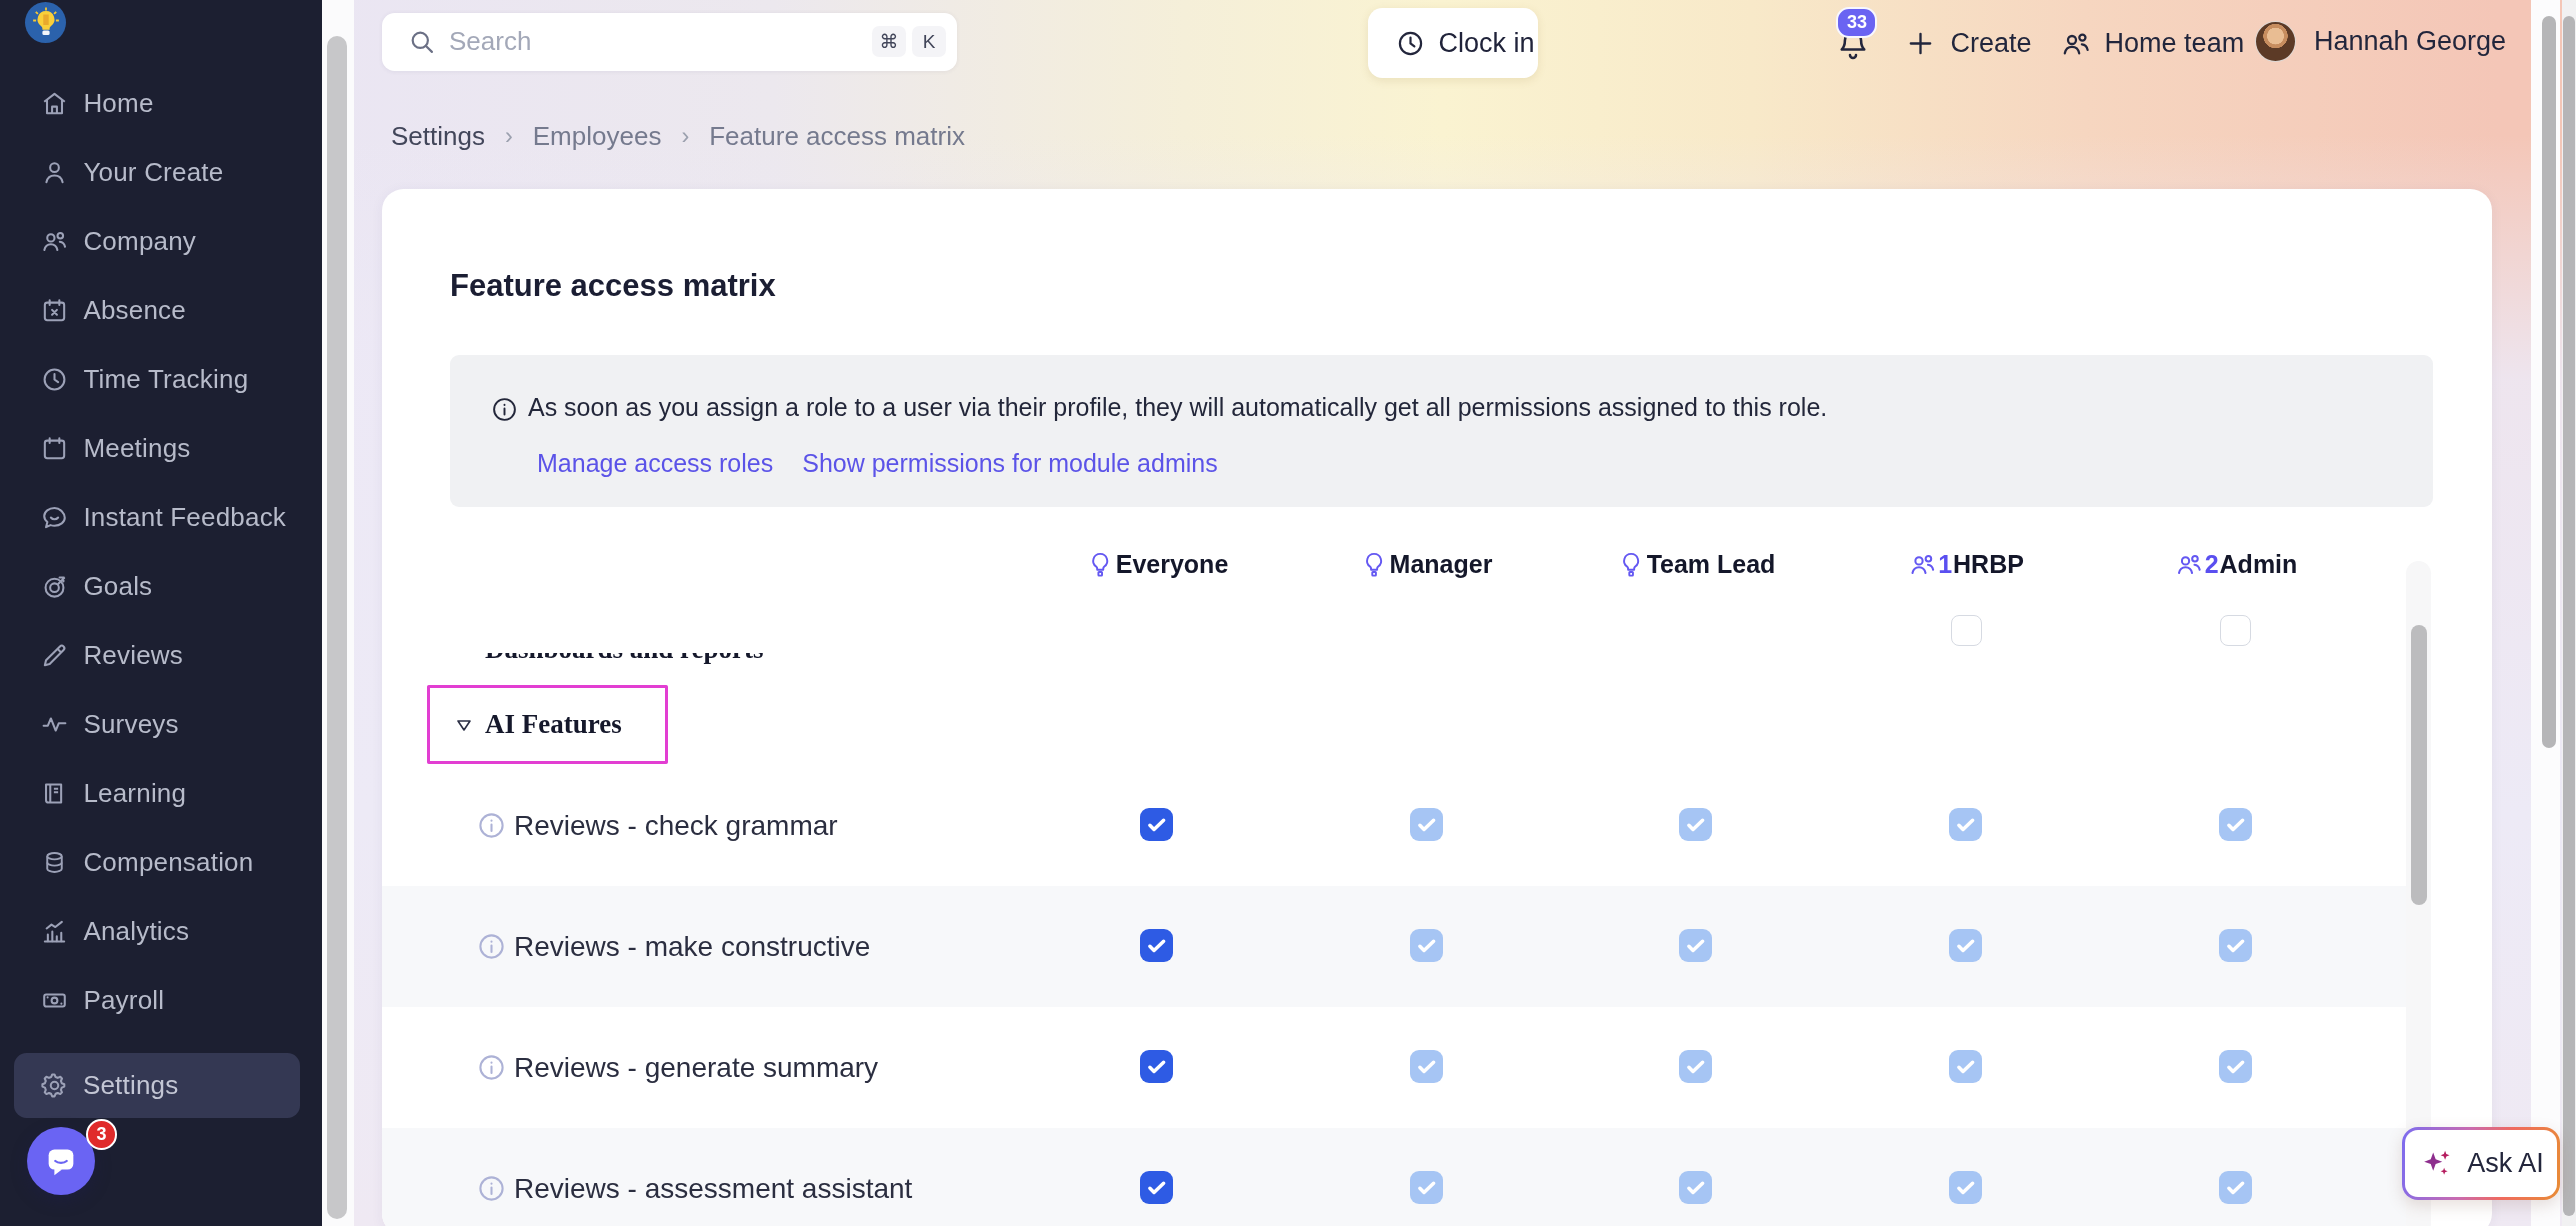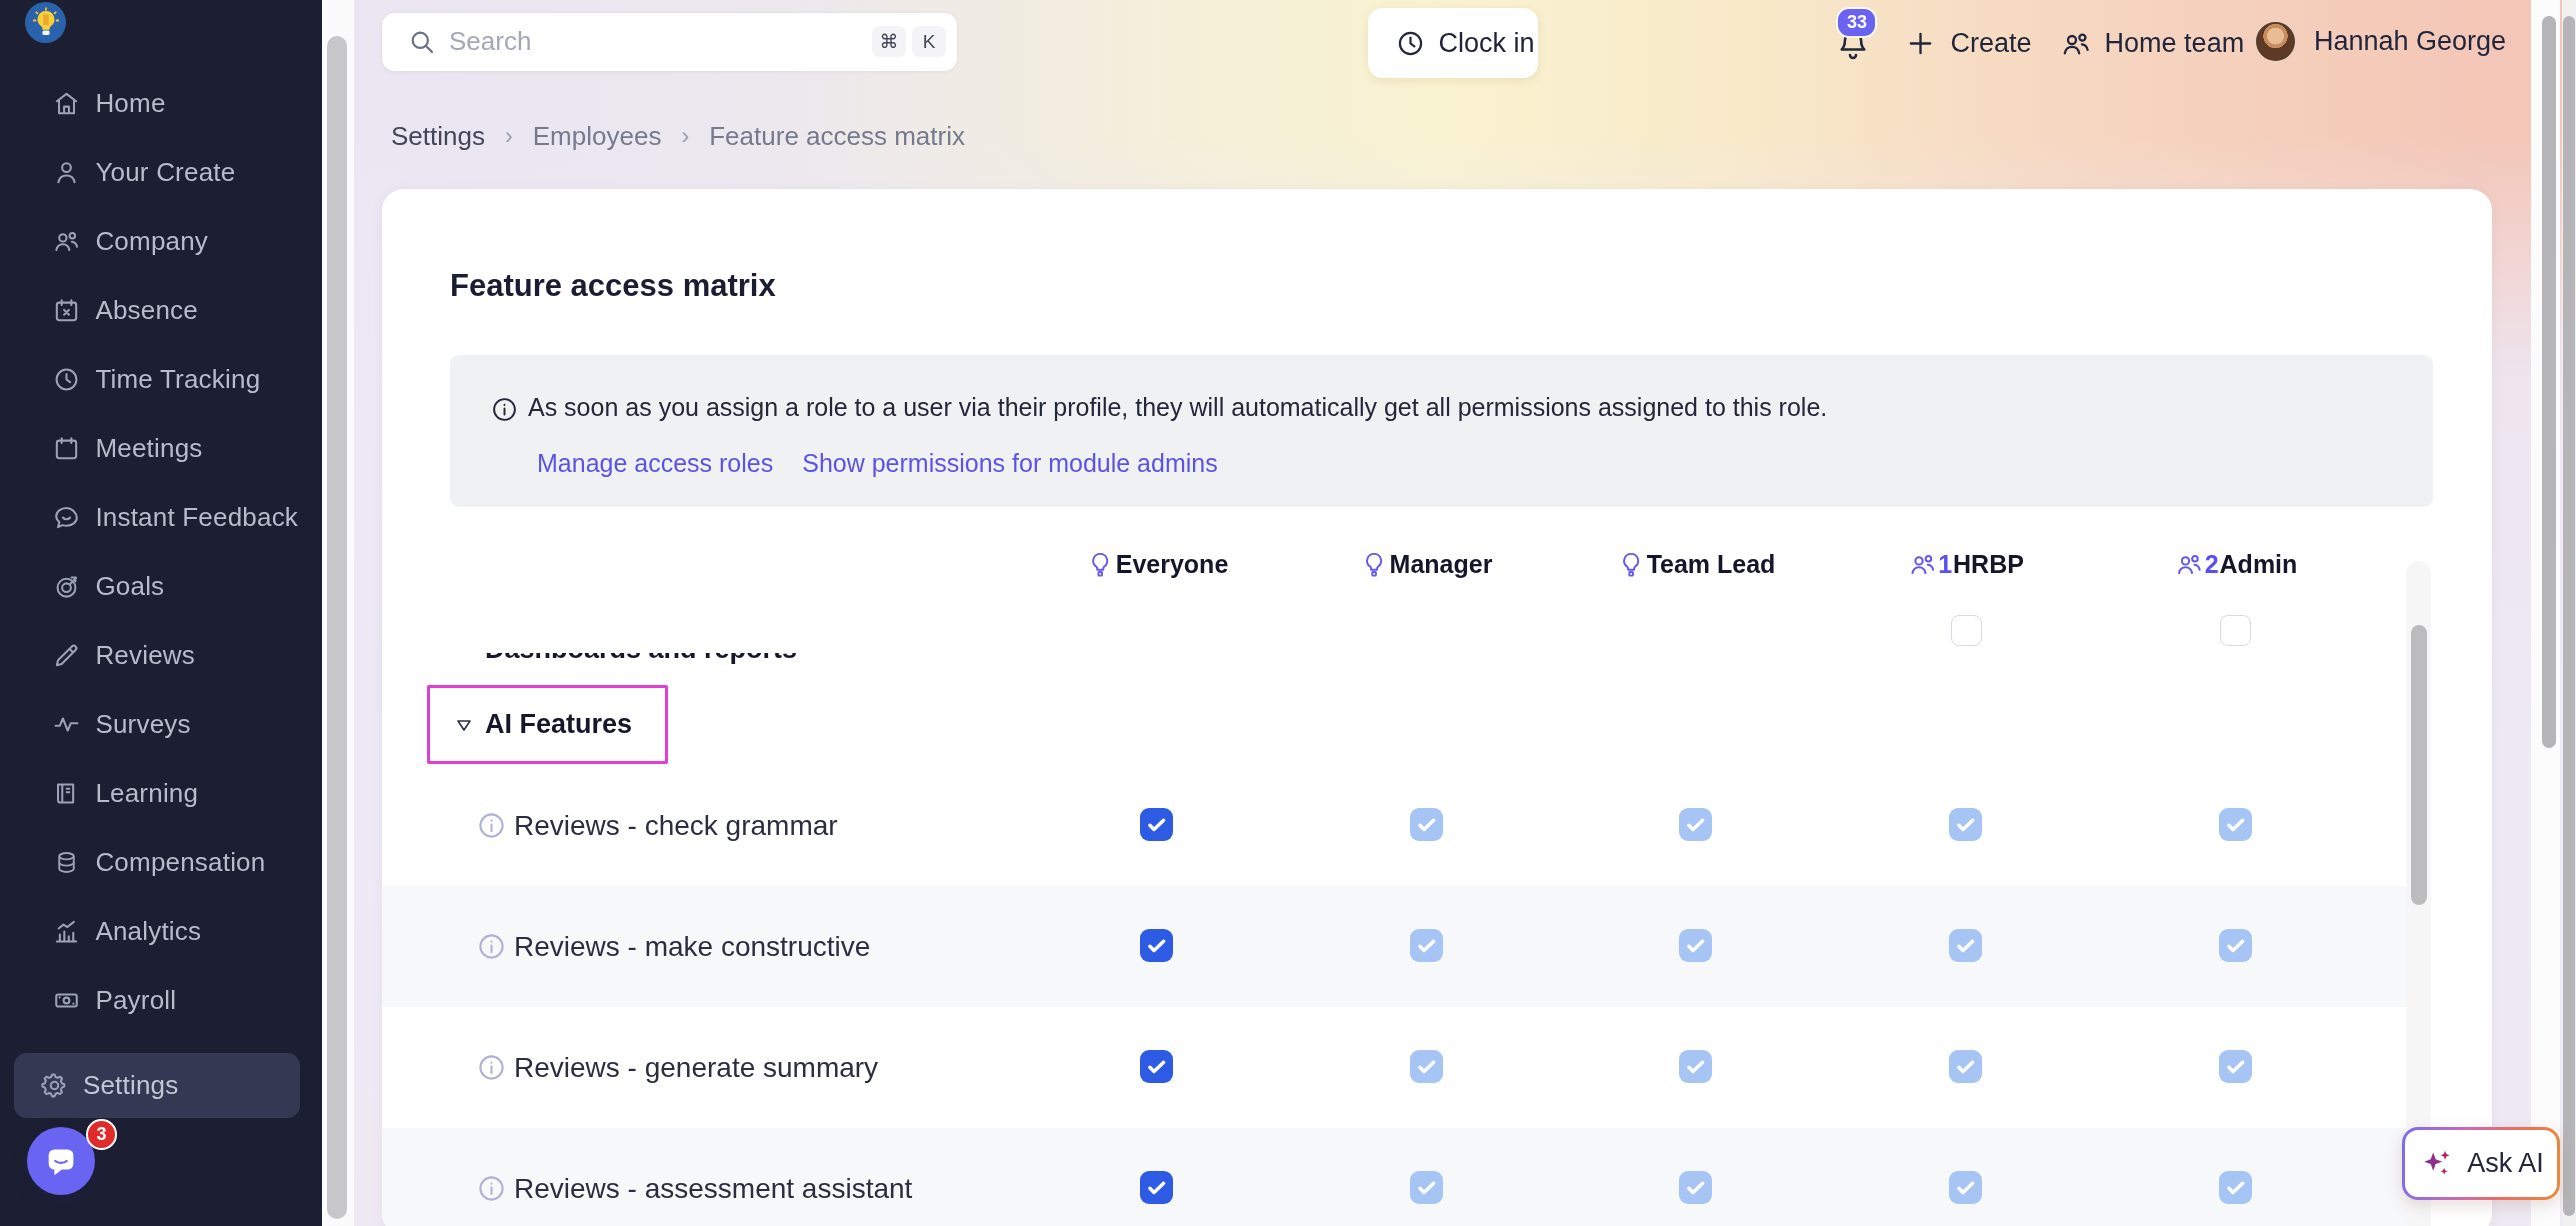--- a/index.html
+++ b/index.html
@@ -7,21 +7,21 @@
   body { font-family:"Liberation Sans","DejaVu Sans",sans-serif; }
   #app { position:relative; width:2576px; height:1227px; overflow:hidden;
     background:
       linear-gradient(180deg, rgba(238,235,247,0) 0px, rgba(238,235,247,0) 135px, rgba(237,233,246,.88) 379px, #edeaf6 812px, #efe9f3 1227px),
       linear-gradient(90deg, #e9e4f6 0%, #ece8ee 30%, #f5efd9 46%, #faf3d1 56%, #f8e9c9 68%, #f6d6c0 81%, #f4c6b7 97%);
   }
   
   #sidebar { position:absolute; left:0; top:0; width:322px; height:1227px; background:#1c1f31; z-index:5; }
   .logo { position:absolute; left:25px; top:1.8px; width:41px; height:41px; border-radius:50%; background:#2b62ac; display:flex; align-items:center; justify-content:center; overflow:hidden; }
   #side-nav { position:absolute; left:0; top:69px; width:322px; }
-  .nav-item { height:69px; display:flex; align-items:center; padding-left:52px; cursor:pointer; color:#b7bbca; }
+  .nav-item { height:69px; display:flex; align-items:center; padding-left:40px; cursor:pointer; color:#b7bbca; }
   .nav-ic { width:29px; height:29px; margin-right:14.4px; color:#9ca1b7; flex:0 0 29px; }
   .nav-ic svg { width:29px; height:29px; display:block; }
   .nav-label { font-size:26px; letter-spacing:0.2px; }
   .nav-settings { position:absolute; left:13.5px; top:1053px; width:286px; height:65px; border-radius:12.6px; background:#343853; display:flex; align-items:center; padding-left:26px; color:#c3c6d4; cursor:pointer; }
   
   .side-scrolltrack { position:absolute; left:322px; top:0; width:32px; height:1227px; background:#fbfbfc; z-index:6; }
   .side-scrollthumb { position:absolute; left:5.4px; top:36px; width:20px; height:1183px; border-radius:10px; background:#c7c7c9; }
   
   .intercom { position:absolute; left:27px; top:1127px; width:68px; height:68px; border-radius:50%; background:#6a64f3; box-shadow:0 5.4px 16px rgba(30,30,80,.35); display:flex; align-items:center; justify-content:center; z-index:9; cursor:pointer; }
   .intercom-badge { position:absolute; left:86px; top:1119px; min-width:31px; height:31px; border-radius:15.3px; background:#e02b2b; border:2.7px solid #fff; color:#fff; font-size:18px; font-weight:bold; display:flex; align-items:center; justify-content:center; z-index:10; }
@@ -60,21 +60,21 @@
   .info-links { position:absolute; left:63px; top:94px; display:flex; gap:29px;margin-left:24px; }
   .info-links a { font-size:25px; color:#5b53e8; text-decoration:none; cursor:pointer; }
   .tbl-search { position:absolute; left:68px; top:372px; width:542px; height:60px; border:1.8px solid #d9dce4; border-radius:10.8px; background:#fff; }
   .tbl-search input { width:100%; height:100%; border:none; outline:none; background:transparent; padding:0 23.5px; font-size:25px; color:#3a3f52; font-family:inherit; }
   .tbl-search input::placeholder { color:#9ba1b0; }
   .col-head { position:absolute; top:361px; height:51px; transform:translateX(-50%); display:flex; align-items:flex-start; gap:1px; font-size:25px; font-weight:700; color:#14172a; cursor:pointer; }
   .col-head svg { width:29px; height:29px; color:#6458f2; }
   .col-count { color:#5a4ff0; font-weight:700; }
   .selall { position:absolute; top:426px; width:31px; height:31px; border:1.8px solid #d6dae2; border-radius:8px; background:#fff; cursor:pointer; }
   .rows-viewport { position:absolute; left:0; top:464px; width:2110px; height:583px; overflow:hidden; }
-  .section-row { position:relative; height:69px; display:flex; align-items:center; }
+  .section-row { position:relative; height:69px; display:flex; align-items:center;font-family:Liberation Serif, serif; }
   .section-row.clipped { margin-top:-38px; }
   .section-row.ai { height:81px; }
   .section-caret { position:absolute; left:72px; width:20px; height:20px; color:#2a2e44; }
   .section-label { position:absolute; left:103px; font-size:27px; font-weight:700; color:#15182b; cursor:pointer; }
   .hl-box { position:absolute; left:45px; top:0.9px; width:241px; height:79px; border:3.6px solid #e23ed2; border-radius:1.8px; pointer-events:none; }
   .feature-row { position:relative; height:121px; width:2024px; background:#fff; }
   .feature-row.alt { background:#f7f8fa; }
   .row-info-ic { position:absolute; left:94px; top:45px; width:31px; height:31px; color:#adb2d6; cursor:pointer; }
   .row-label { position:absolute; left:132px; top:45px; font-size:28px; color:#2b2e40; }
   .cbx { position:absolute; top:43px; width:33px; height:33px; border-radius:9px; display:flex; align-items:center; justify-content:center; cursor:pointer; }

